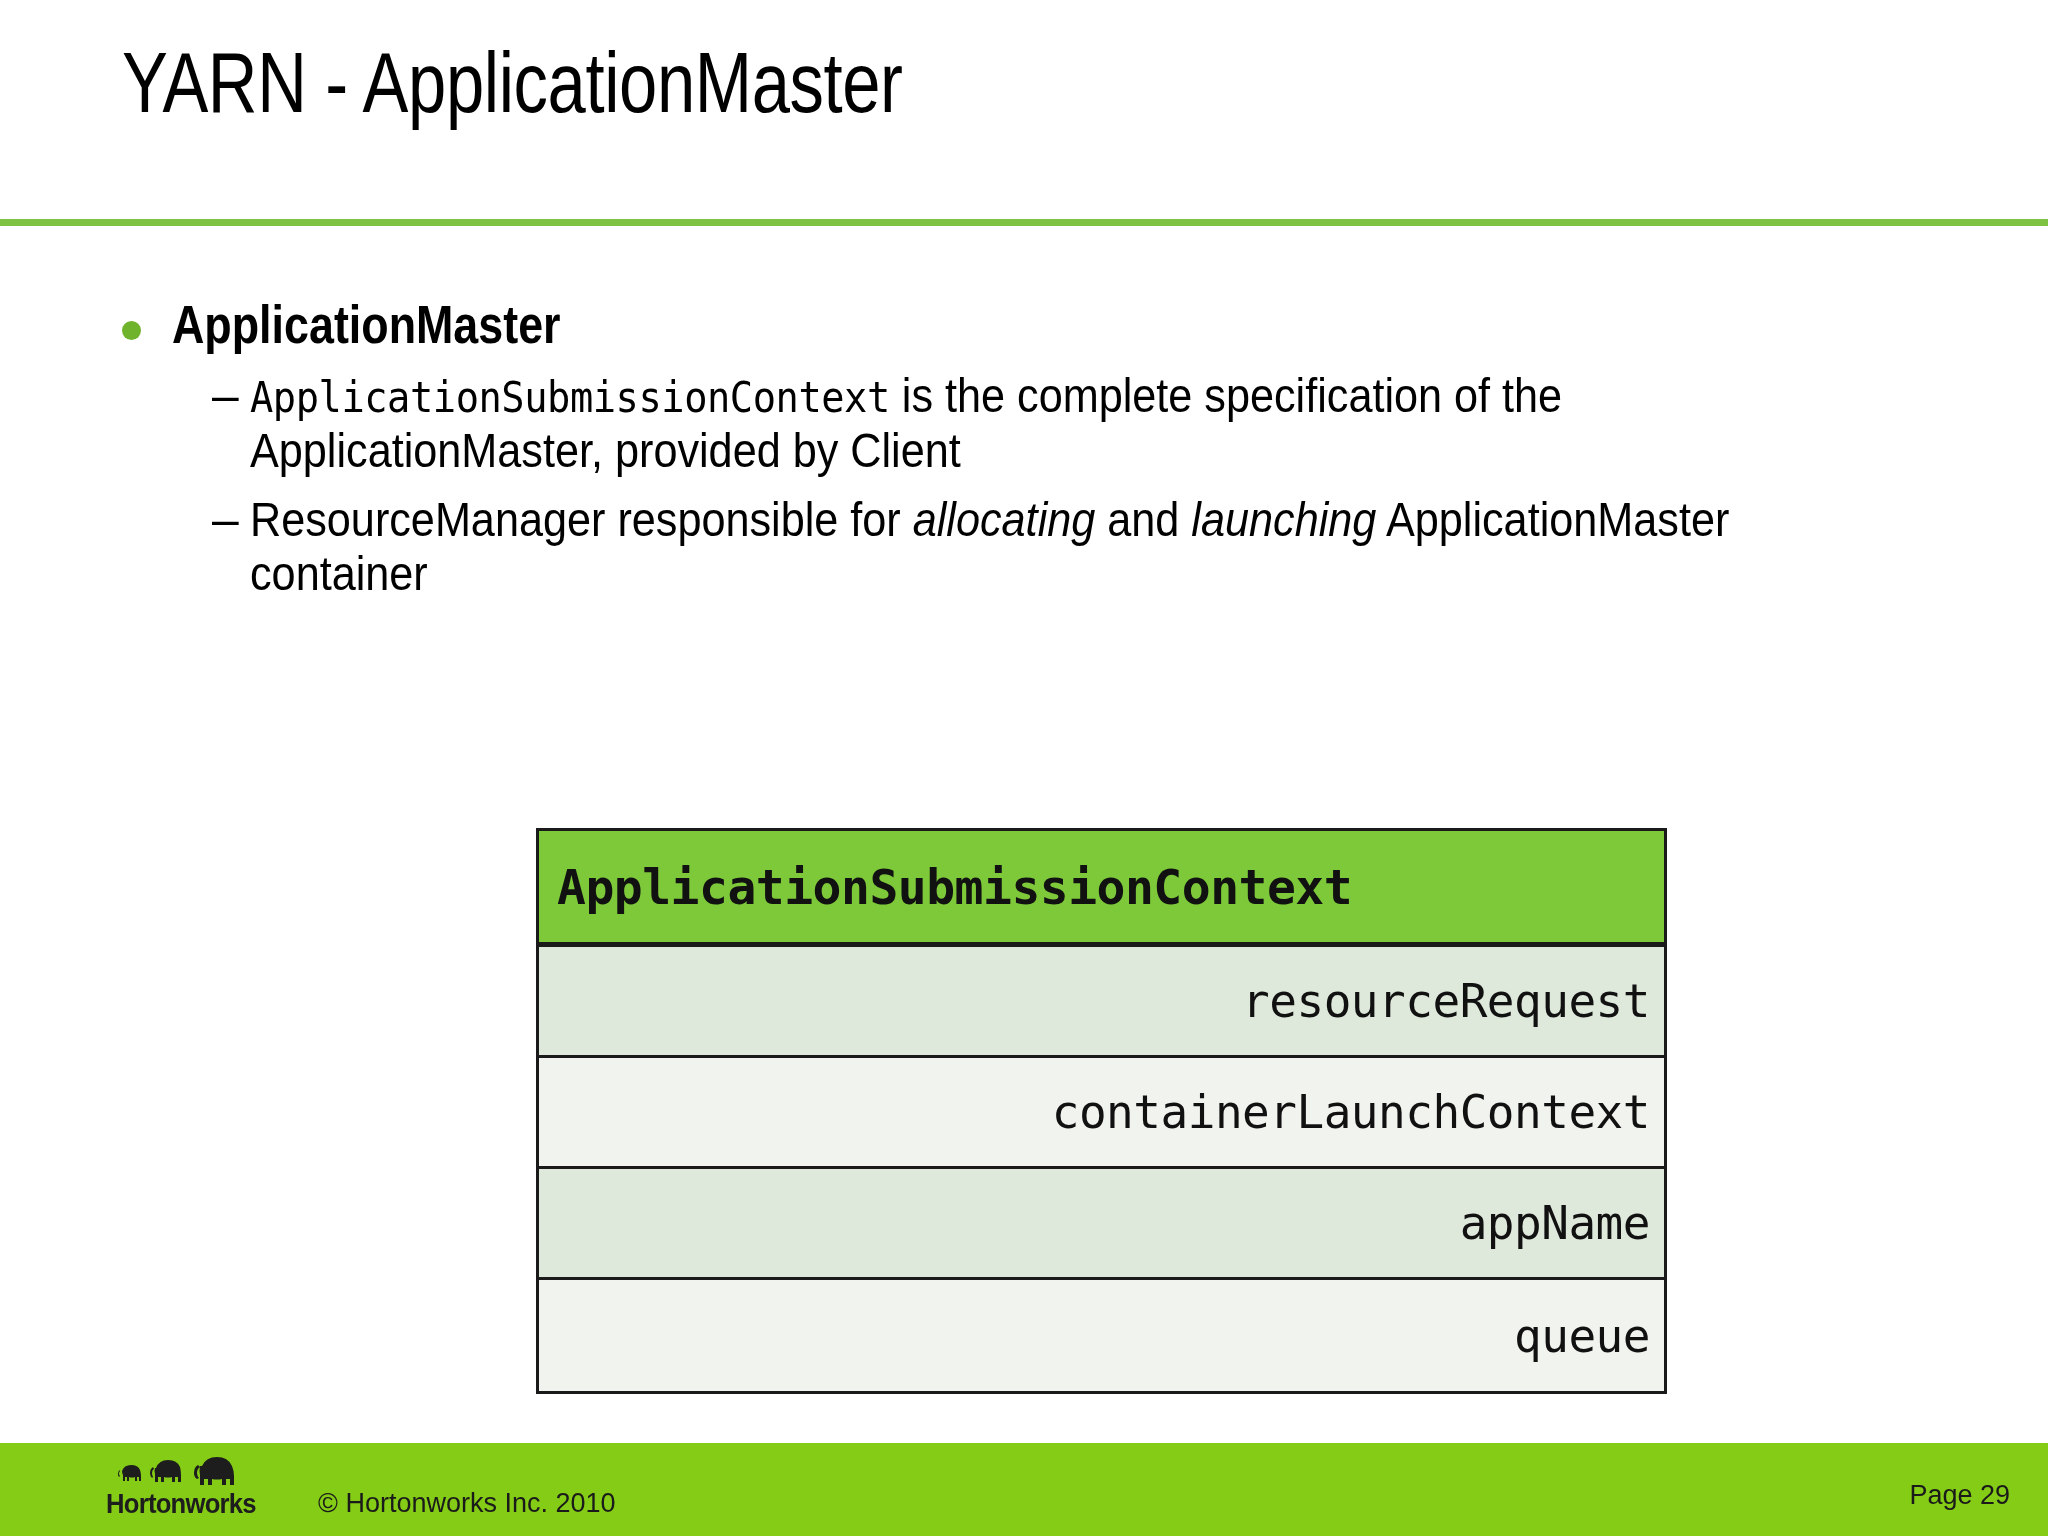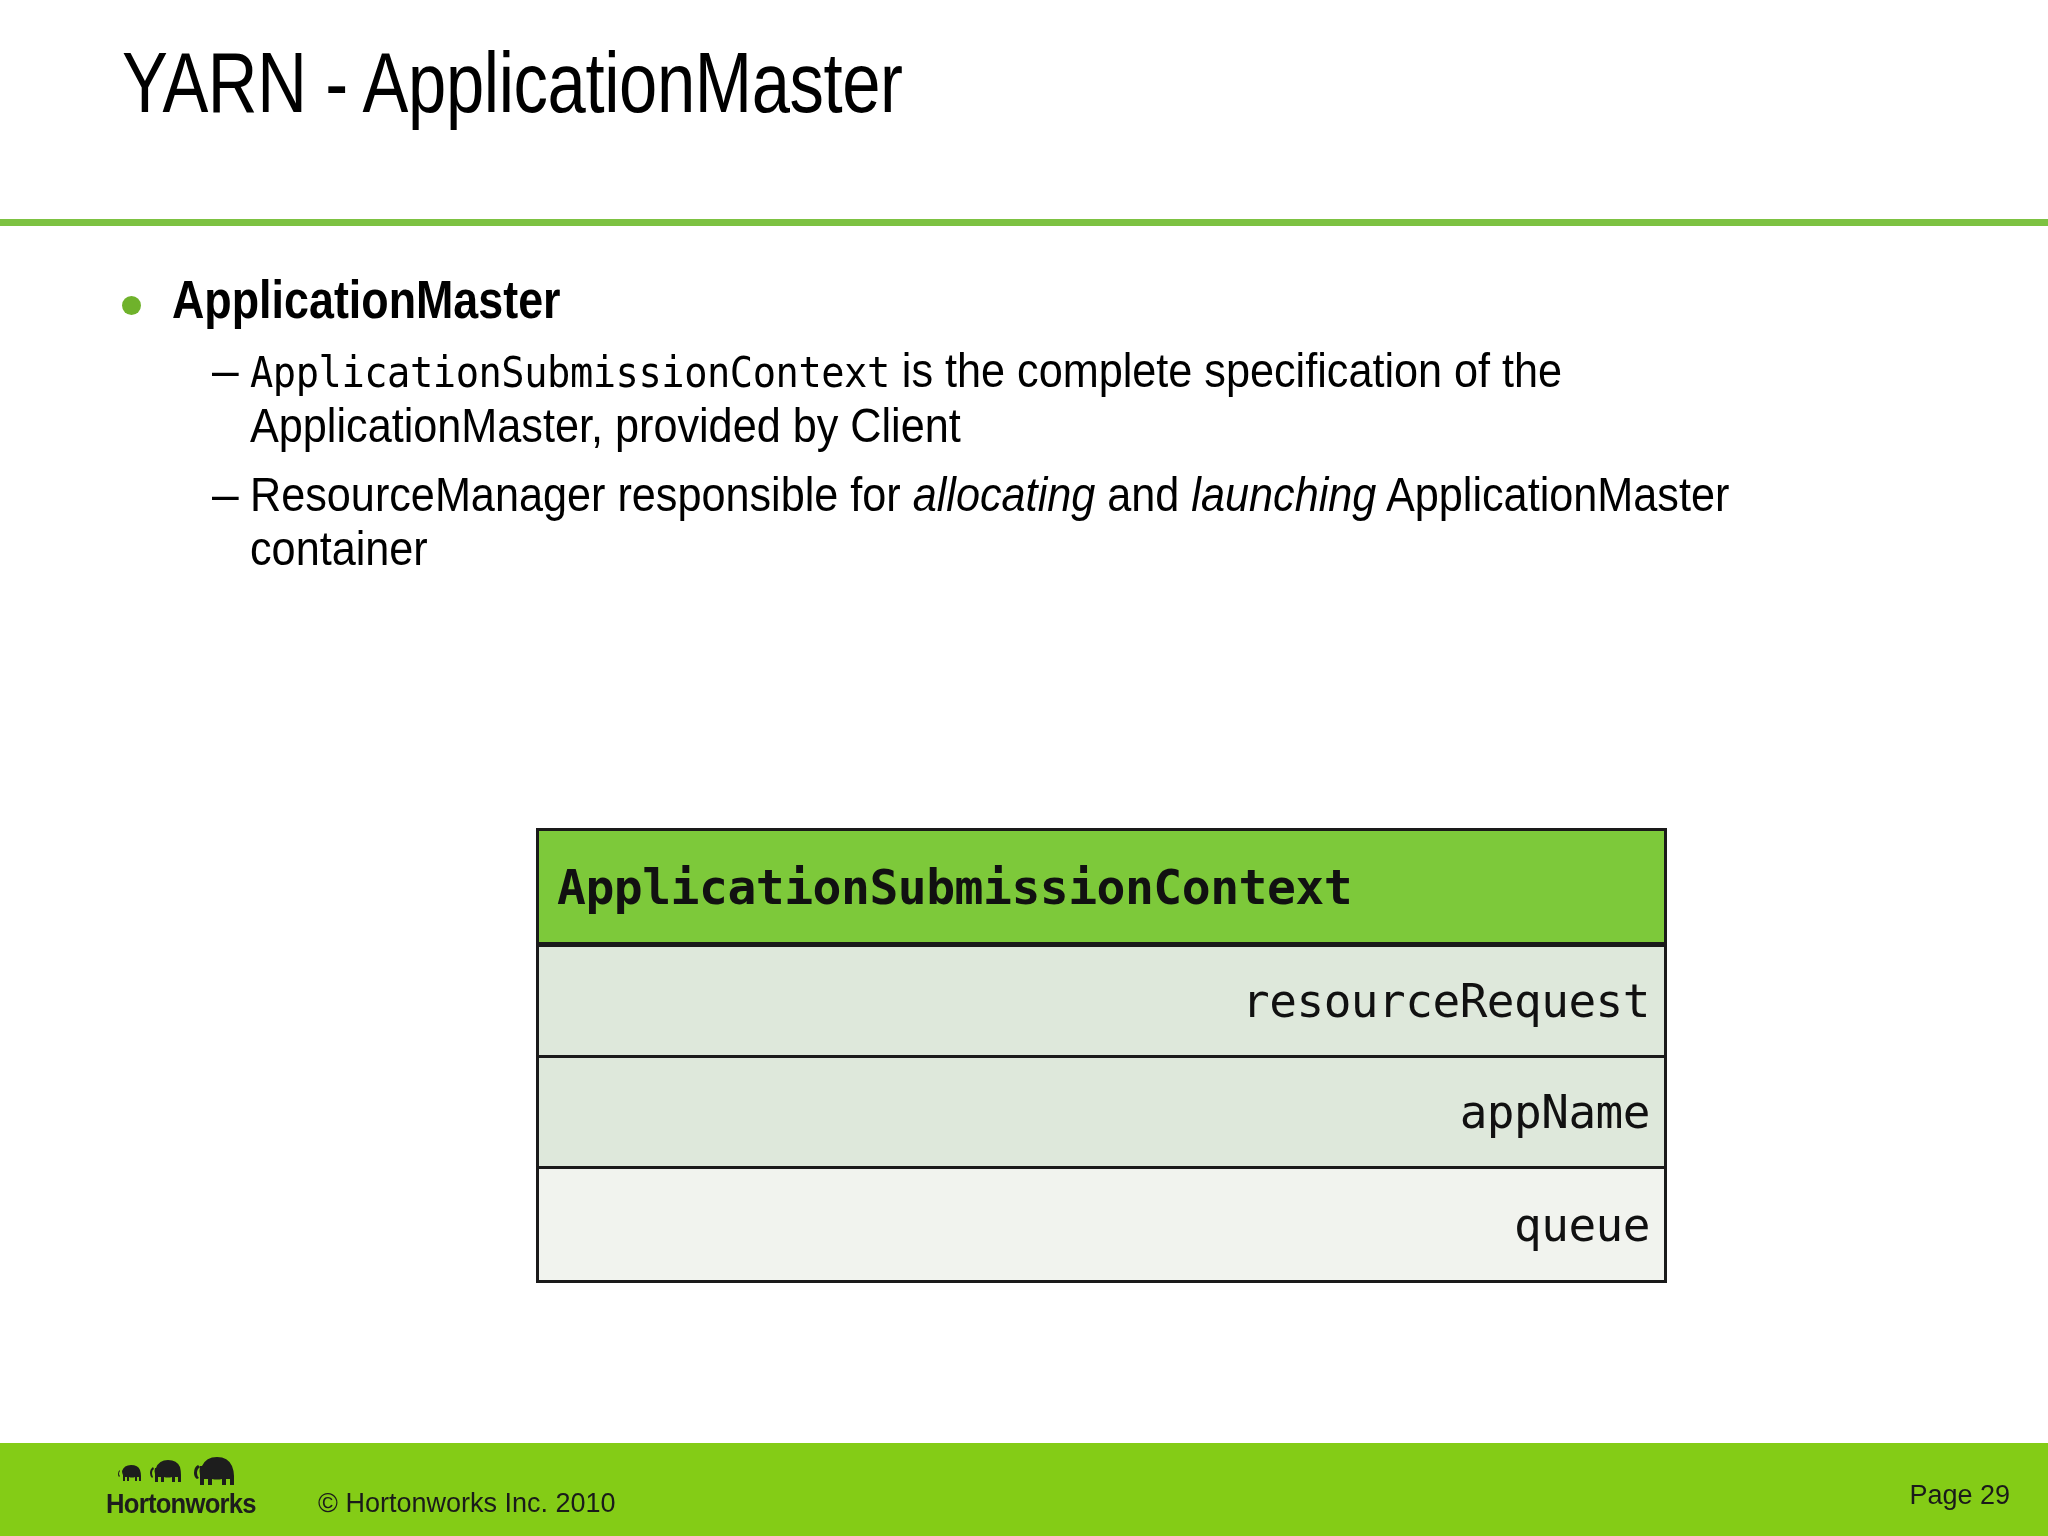--- a/index.html
+++ b/index.html
@@ -37,21 +37,21 @@
     top: 219px;
     width: 2048px;
     height: 7px;
     background: #7DC242;
   }
 
   
   .body-area {
     position: absolute;
     left: 0;
-    top: 268px;
+    top: 293px;
     width: 1792px;
   }
 
   .bullet-l1 {
     position: relative;
     padding-left: 172px;
     font-size: 54px;
     font-weight: bold;
     color: #000000;
     line-height: 1.15;
@@ -232,20 +232,23 @@
 </div>
 
 <div class="class-table">
   <div class="ct-header">
     <span class="ct-title">ApplicationSubmissionContext</span>
   </div>
 
   <div class="ct-row shade-a">
     <span class="ct-cell">resourceRequest</span>
   </div>
+  <div class="ct-row shade-b">
+    <span class="ct-cell">containerLaunchContext</span>
+  </div>
   <div class="ct-row shade-a">
     <span class="ct-cell">appName</span>
   </div>
   <div class="ct-row shade-b">
     <span class="ct-cell">queue</span>
   </div>
 </div>
 
 <div class="footer">
 

